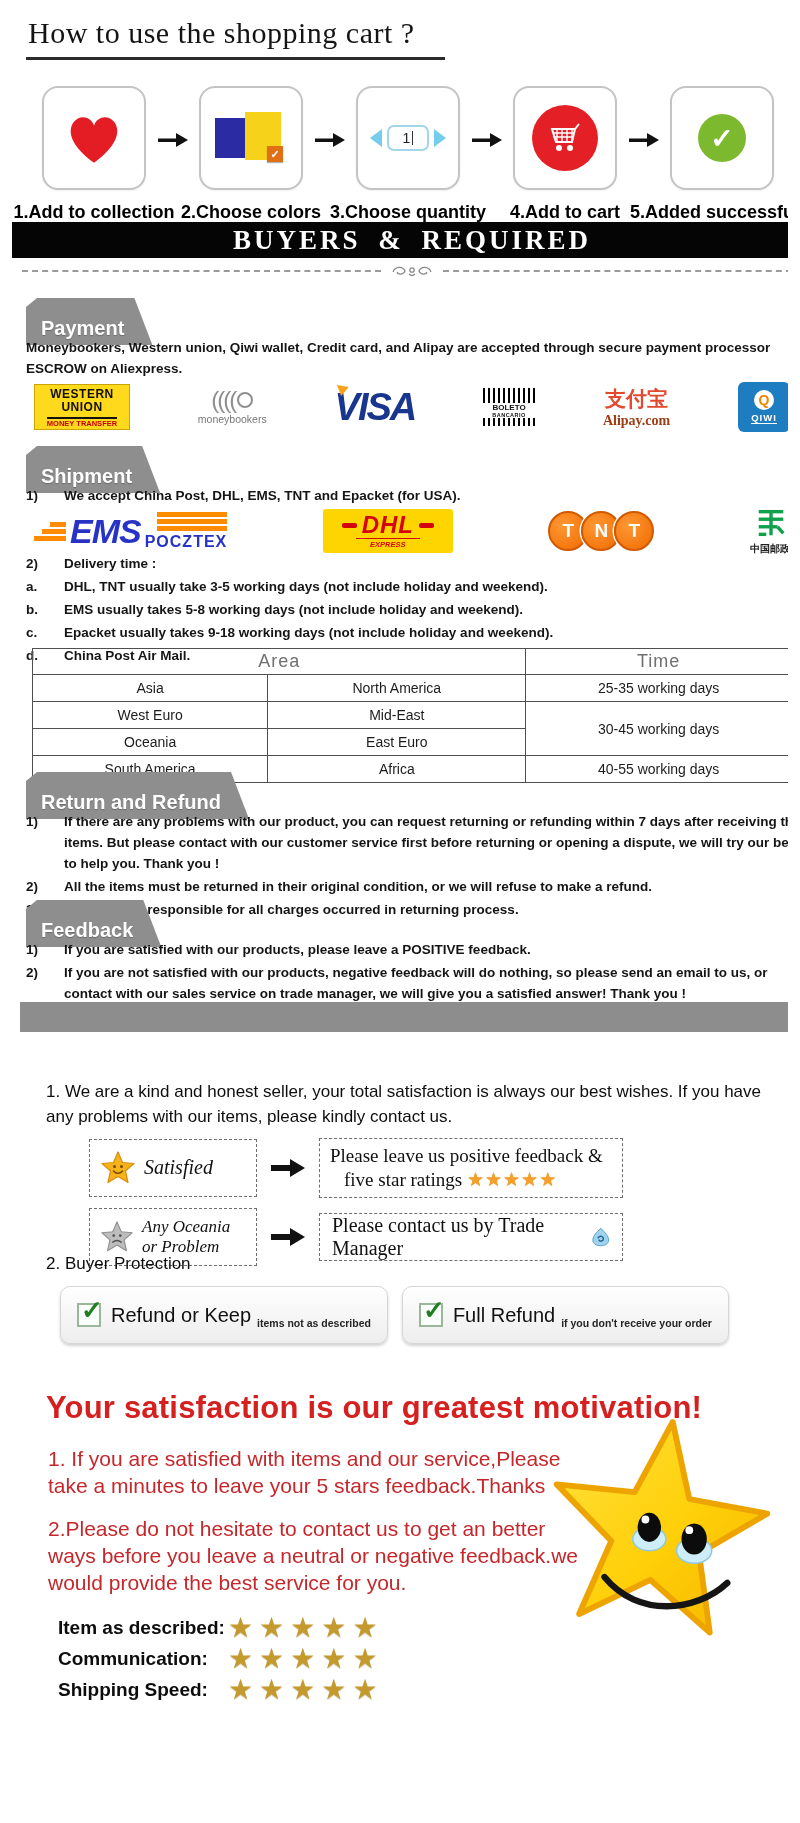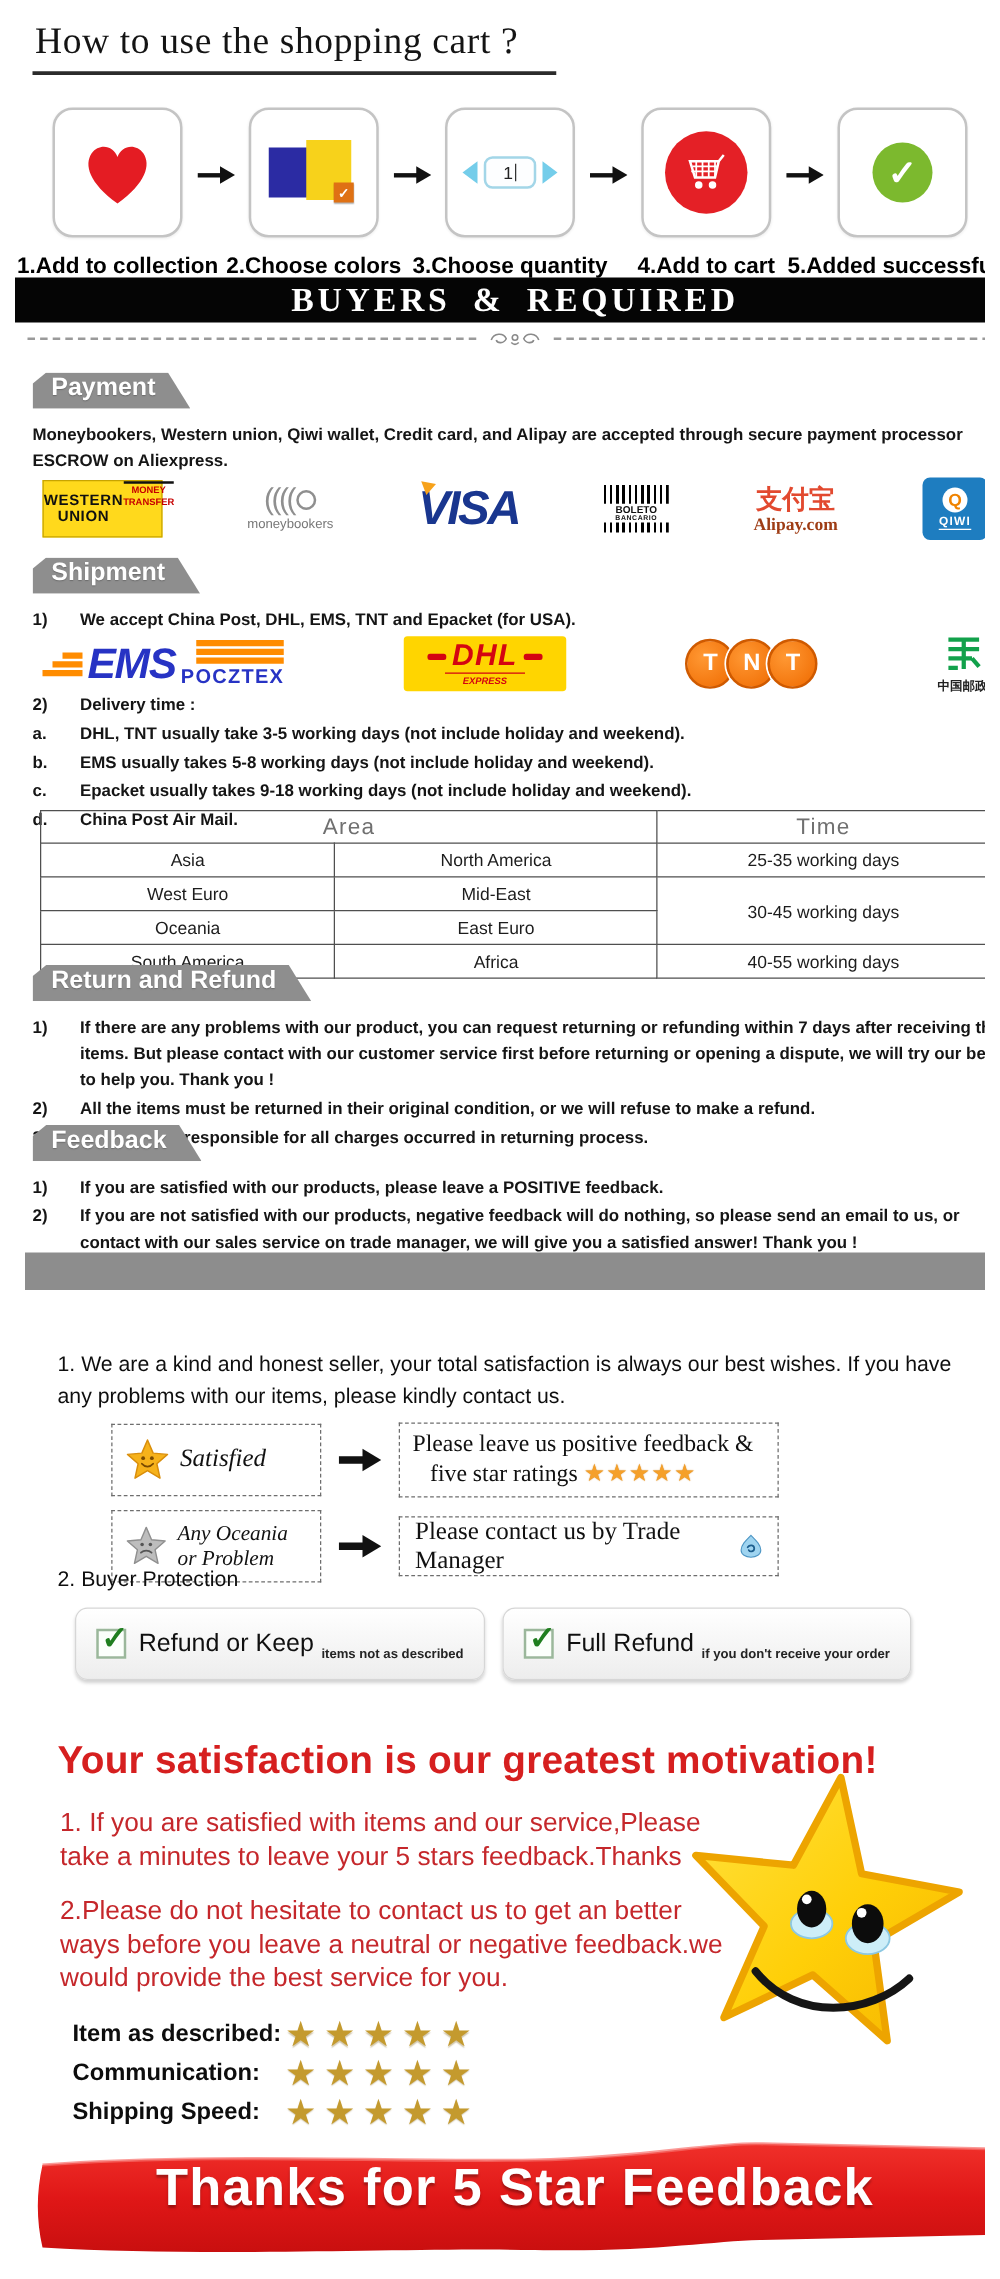--- a/index.html
+++ b/index.html
@@ -58,33 +58,33 @@
     font-family:"Liberation Serif", serif; font-weight:bold; font-size:27px; color:#fff;
     letter-spacing:3px; word-spacing:8px;
   }
   .divider { left:0; top:264px; width:800px; display:flex; align-items:center; padding:0 10px; }
   .divider .dash { flex:1; border-top:2px dashed #9a9a9a; }
   .divider svg { margin:0 8px; }
 
   
   .tag {
     background:#8e8e8e; color:#fff; font-size:20px; font-weight:bold;
-    padding:1px 28px 5px 15px; display:inline-block;
+    padding:19px 28px 5px 15px; display:inline-block;
     clip-path:polygon(0 100%, 0 9px, 11px 0, calc(100% - 18px) 0, 100% 100%);
     text-shadow:0 1px 1px rgba(0,0,0,.25);
   }
 
   .body-text { font-size:13.5px; font-weight:bold; line-height:1.55; color:#151515; }
   .li { display:flex; margin-bottom:2px; }
   .li .num { width:38px; flex:0 0 auto; }
   .li .txt { flex:1; }
 
   
   .logo-row { display:flex; align-items:center; justify-content:space-between; padding:0 22px; width:800px; }
-  .wu { width:96px; height:46px; background:#ffd91c; border:1px solid #c8a400; display:flex; flex-direction:row; }
+  .wu { width:96px; height:46px; background:#ffd91c; border:1px solid #c8a400; display:flex; flex-direction:column;align-items:center; }
   .wu-top { flex:1; display:flex; flex-direction:column; align-items:center; justify-content:center;
             font-size:12px; font-weight:bold; line-height:1.05; color:#101010; letter-spacing:.5px; }
   .wu-strip { border-top:2px solid #111; color:#c60000; font-size:7.5px; font-weight:bold; text-align:center; height:12px; line-height:10px; }
   .mb { display:flex; flex-direction:column; align-items:center; }
   .mb-arcs { color:#8f8f8f; font-size:24px; letter-spacing:-2px; line-height:22px; display:flex; align-items:center; }
   .mb-ring { display:inline-block; width:16px; height:16px; border:2.5px solid #8f8f8f; border-radius:50%; margin-left:2px; }
   .mb-label { font-size:10.5px; color:#777; margin-top:2px; }
   .visa { position:relative; font-size:38px; font-weight:bold; font-style:italic; color:#19368f; letter-spacing:-2px; }
   .visa-flag { position:absolute; top:0; left:1px; width:0; height:0;
                border-left:6px solid transparent; border-right:6px solid transparent;
@@ -565,28 +565,14 @@
     <div class="rating-row">
       <span class="rating-label">Communication:</span>
       <span class="rating-stars"><span>★</span><span>★</span><span>★</span><span>★</span><span>★</span></span>
     </div>
     <div class="rating-row">
       <span class="rating-label">Shipping Speed:</span>
       <span class="rating-stars"><span>★</span><span>★</span><span>★</span><span>★</span><span>★</span></span>
     </div>
   </div>
 
-  <div class="abs" style="left:16px; top:1702px; width:768px; height:102px;">
-    <svg width="768" height="102" viewBox="0 0 768 102">
-      <defs>
-        <linearGradient id="rg" x1="0" y1="0" x2="0" y2="1">
-          <stop offset="0" stop-color="#f0302a"></stop>
-            <stop offset="0.5" stop-color="#e01717"></stop>
-            <stop offset="1" stop-color="#c90f0f"></stop>
-        </linearGradient>
-      </defs>
-      <path d="M6,30 C140,20 300,28 400,26 C490,24 540,12 580,13 L760,17 C765,42 765,64 760,86 L580,90 C540,91 490,100 400,98 C300,96 140,104 6,96 C1,74 1,52 6,30 Z" fill="url(#rg)"></path>
-      <path d="M6,30 C140,20 300,28 400,26 C490,24 540,12 580,13 L760,17" stroke="#f8716c" stroke-width="2.5" fill="none" opacity="0.7"></path>
-    </svg>
-    <div class="ribbon-text">Thanks for 5 Star Feedback</div>
-  </div>
 
 </div>
 
 </body></html>

